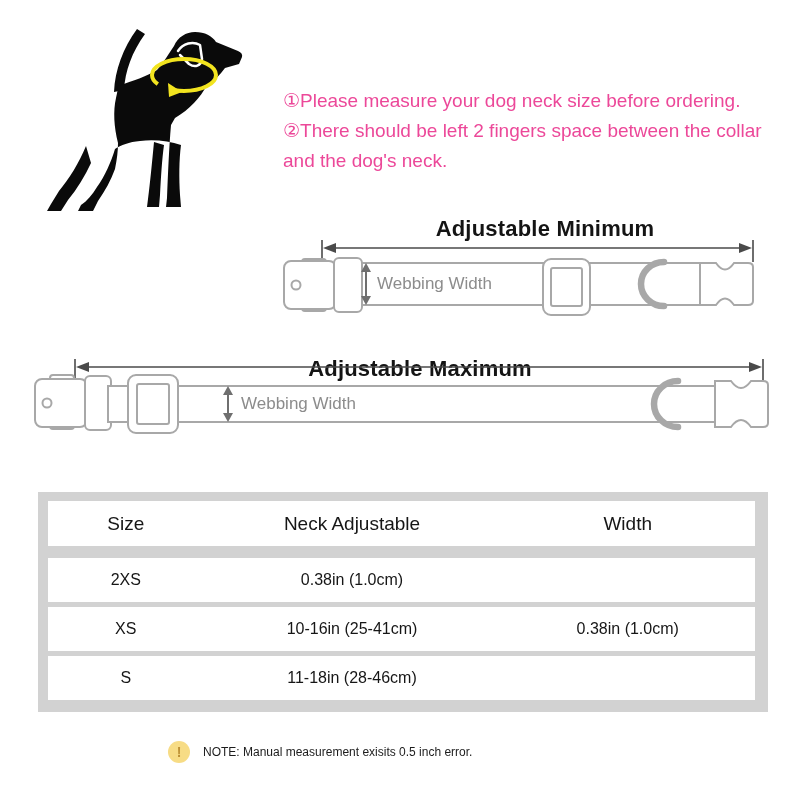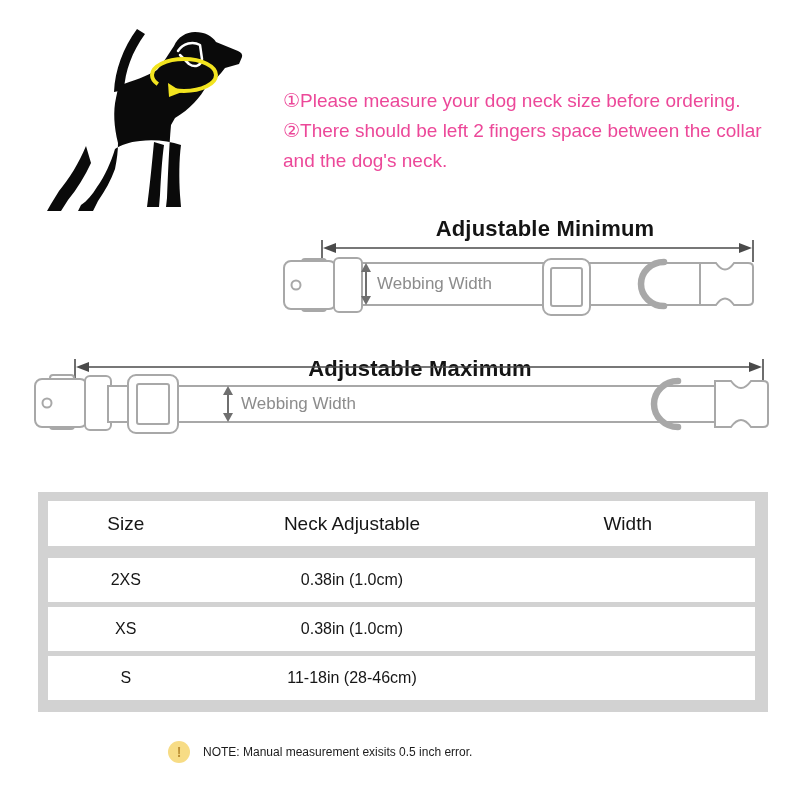--- a/index.html
+++ b/index.html
@@ -145,20 +145,21 @@
       <div>Size</div>
       <div>Neck Adjustable</div>
       <div>Width</div>
     </div>
     <div class="trow">
       <div>2XS</div>
       <div>0.38in (1.0cm)</div>
     </div>
     <div class="trow">
       <div>XS</div>
+      <div>10-16in (25-41cm)</div>
       <div>0.38in (1.0cm)</div>
     </div>
     <div class="trow">
       <div>S</div>
       <div>11-18in (28-46cm)</div>
     </div>
   </div>
 
   <div class="abs note">
     <span class="note-icon">!</span>

